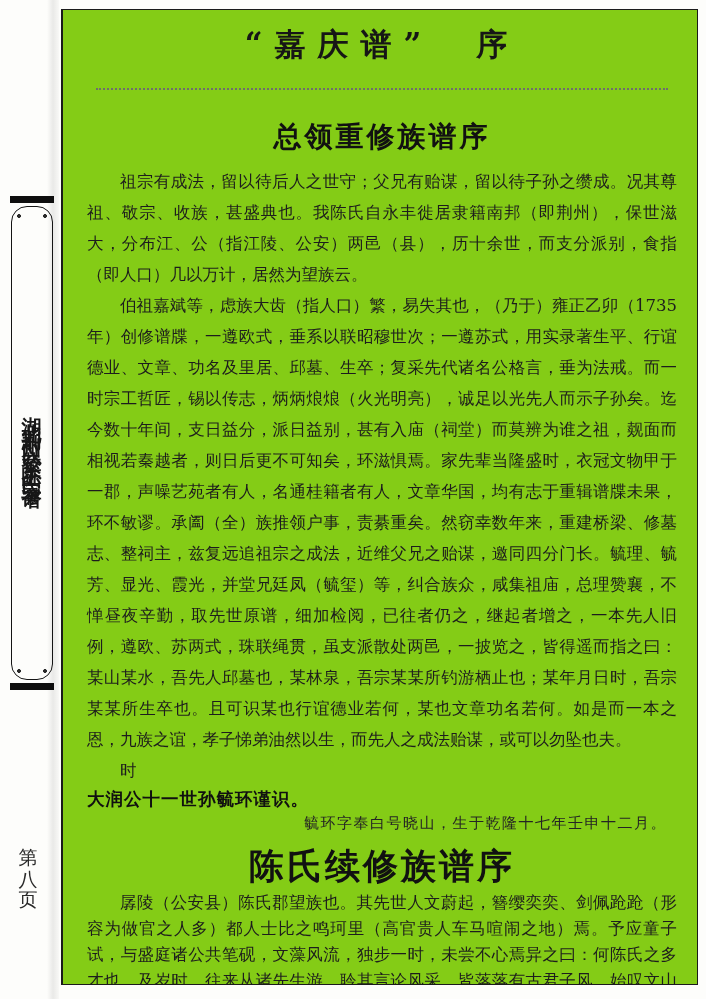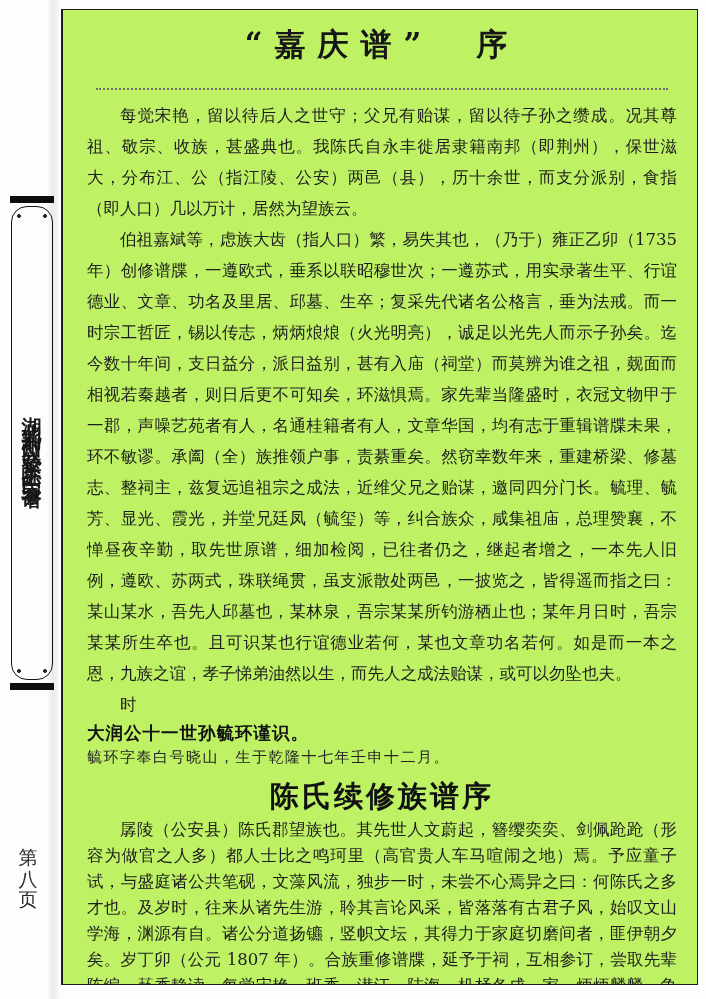--- a/index.html
+++ b/index.html
@@ -27,39 +27,39 @@
   .spine-text { writing-mode:vertical-rl; text-orientation:mixed;
     font-size:20px; line-height:1; letter-spacing:7px; font-weight:600; color:#171717; }
   .spine-edition { font-size:13px; letter-spacing:2px; font-weight:600; }
 
   .page-num { position:absolute; left:16px; top:833px; writing-mode:vertical-rl;
     font-size:19px; letter-spacing:22px; color:#2a2a2a; }
 
   
   .frame { position:absolute; left:61px; top:9px; width:637px; height:976px;
     border:1.5px solid #1b1b1b; border-left-width:2.5px; box-sizing:border-box;
-    padding:0 20px 0 24px; overflow:hidden; background:#bef264; }
+    padding:0 20px 0 24px; overflow:hidden; background:#84cc16; }
 
   .title { margin:14px 0 0; text-align:center; font-size:31px; font-weight:600;
     letter-spacing:12px; color:#161616; }
   .dotted { margin:22px auto 0; width:97%; border-top:2px dotted #6e6e6e; height:0; }
 
   .h1, .h2 { margin:0; text-align:center; font-weight:700; color:#111;
     letter-spacing:3px; font-size:28px; }
   .h1 { margin-top:28px; }
-  .h2 { margin-top:10px; font-size:29px; }
+  .h2 { margin-top:10px; font-size:35px; }
 
   .bodytext p { margin:0; text-indent:2em; font-size:16.5px; line-height:31px;
     text-align:justify; text-justify:inter-ideograph; }
   .body1 { margin-top:10px; }
   .plain { text-indent:2em; font-size:16.5px; line-height:31px; margin:0; }
 
   .sig { margin:1px 36px 0 0; text-align:left; font-family:"DejaVu Sans", sans-serif;
     font-weight:700; font-size:17.5px; letter-spacing:1px; color:#101010; }
-  .note { margin:3px 10px 0 0; text-align:left; font-size:15px; letter-spacing:1.5px;
+  .note { margin:3px 10px 0 0; text-align:right; font-size:15px; letter-spacing:1.5px;
     color:#242424; }
 
   .body2 p { line-height:26px; }
 </style>
 </head>
 <body>
 
 <div class="page">
 
   <div class="streak"></div>
@@ -73,23 +73,24 @@
   </div>
 
   <div class="page-num">第八页</div>
 
   <div class="frame">
 
     <div class="title">“嘉庆谱”　序</div>
 
     <div class="dotted"></div>
 
+    <h2 class="h1">总领重修族谱序</h2>
 
     <div class="bodytext body1">
-      <p>每觉宋艳，留以待后人之世守；父兄有贻谋，留以待子孙之缵成。况其尊祖、敬宗、收族，甚盛典也。我陈氏自永丰徙居隶籍南邦（即荆州），保世滋大，分布江、公（指江陵、公安）两邑（县），历十余世，而支分派别，食指（即人口）几以万计，居然为望族云。</p>
+      <p>祖宗有成法，留以待后人之世守；父兄有贻谋，留以待子孙之缵成。况其尊祖、敬宗、收族，甚盛典也。我陈氏自永丰徙居隶籍南邦（即荆州），保世滋大，分布江、公（指江陵、公安）两邑（县），历十余世，而支分派别，食指（即人口）几以万计，居然为望族云。</p>
       <p>伯祖嘉斌等，虑族大齿（指人口）繁，易失其也，（乃于）雍正乙卯（1735 年）创修谱牒，一遵欧式，垂系以联昭穆世次；一遵苏式，用实录著生平、行谊德业、文章、功名及里居、邱墓、生卒；复采先代诸名公格言，垂为法戒。而一时宗工哲匠，锡以传志，炳炳烺烺（火光明亮），诚足以光先人而示子孙矣。迄今数十年间，支日益分，派日益别，甚有入庙（祠堂）而莫辨为谁之祖，觌面而相视若秦越者，则日后更不可知矣，环滋惧焉。家先辈当隆盛时，衣冠文物甲于一郡，声噪艺苑者有人，名通桂籍者有人，文章华国，均有志于重辑谱牒未果，环不敏谬。承阖（全）族推领户事，责綦重矣。然窃幸数年来，重建桥梁、修墓志、整祠主，兹复远追祖宗之成法，近维父兄之贻谋，邀同四分门长。毓理、毓芳、显光、霞光，并堂兄廷凤（毓玺）等，纠合族众，咸集祖庙，总理赞襄，不惮昼夜辛勤，取先世原谱，细加检阅，已往者仍之，继起者增之，一本先人旧例，遵欧、苏两式，珠联绳贯，虽支派散处两邑，一披览之，皆得遥而指之曰：某山某水，吾先人邱墓也，某林泉，吾宗某某所钓游栖止也；某年月日时，吾宗某某所生卒也。且可识某也行谊德业若何，某也文章功名若何。如是而一本之恩，九族之谊，孝子悌弟油然以生，而先人之成法贻谋，或可以勿坠也夫。</p>
       <p class="plain">时</p>
     </div>
 
     <div class="sig">大润公十一世孙毓环谨识。</div>
     <div class="note">毓环字奉白号晓山，生于乾隆十七年壬申十二月。</div>
 
     <h2 class="h2">陈氏续修族谱序</h2>
 
     <div class="bodytext body2">

